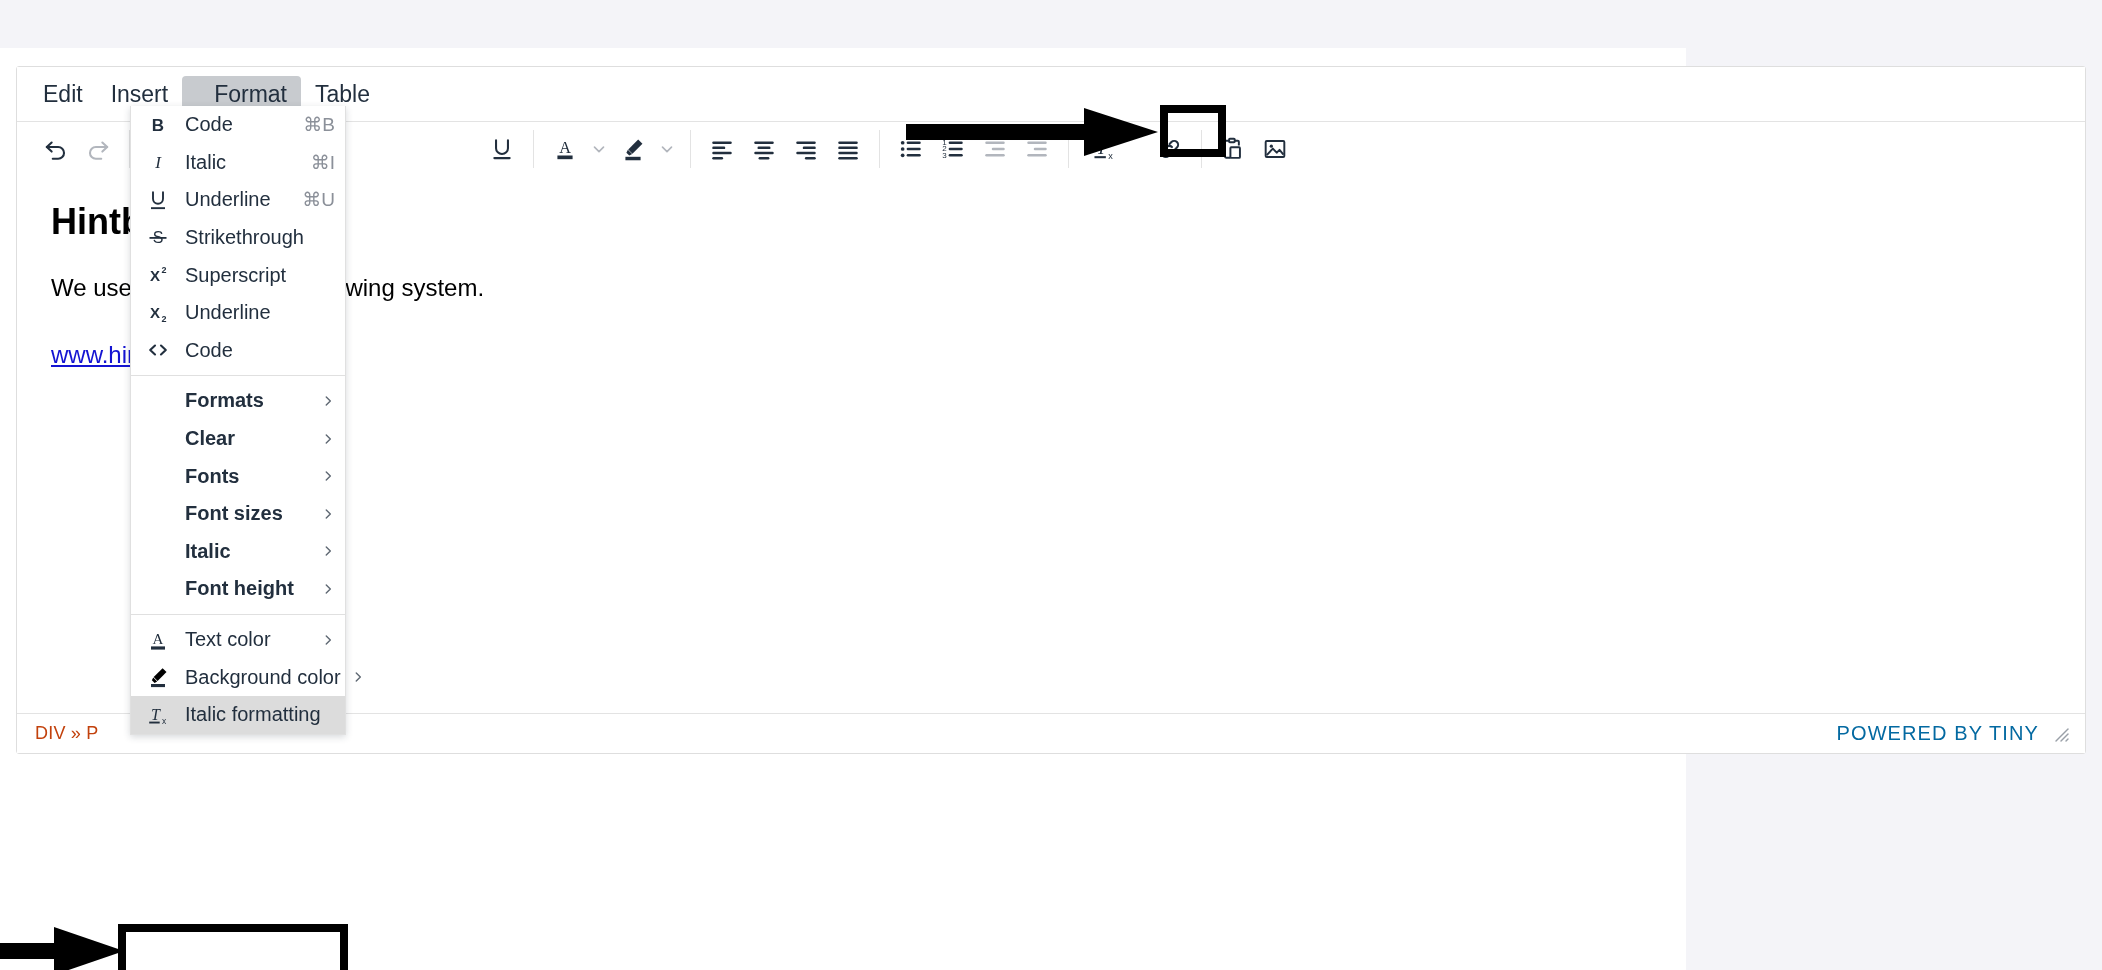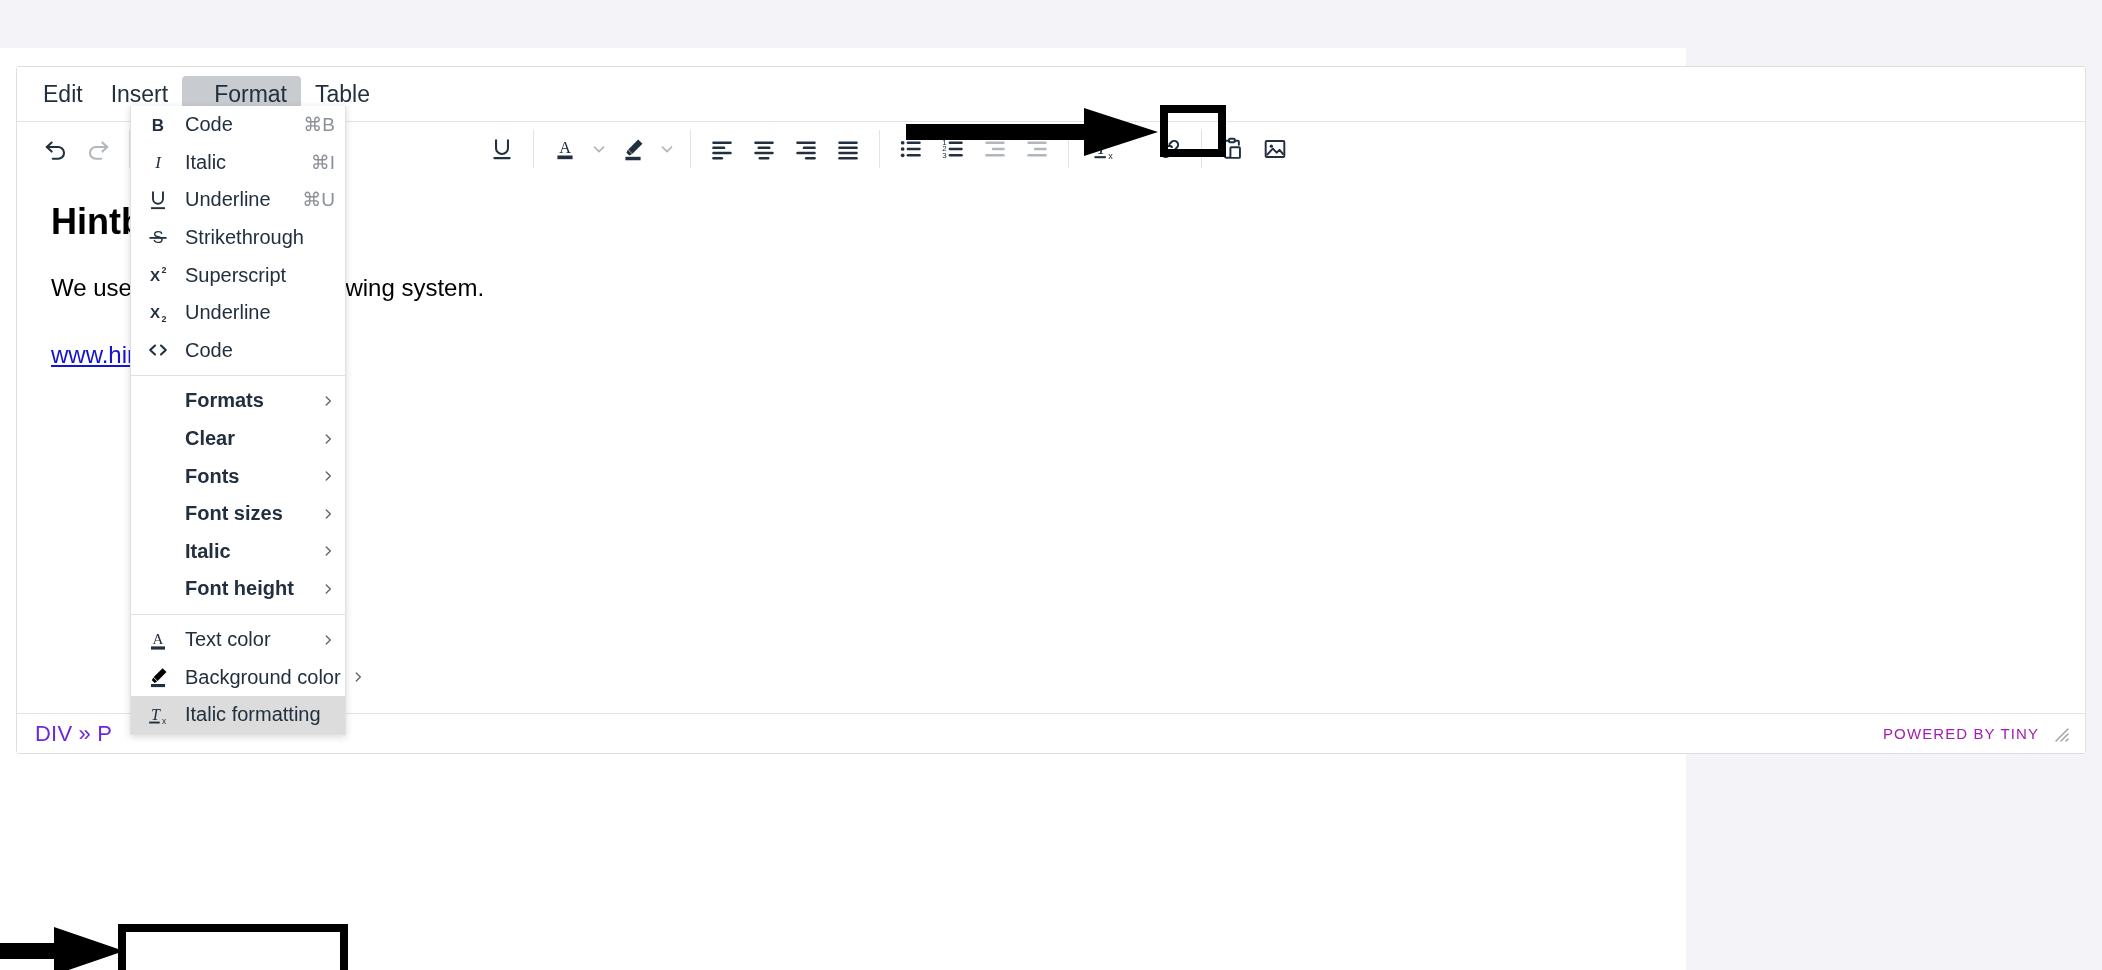--- a/index.html
+++ b/index.html
@@ -122,24 +122,24 @@
   .statusbar {
     height: 40px;
     border-top: 1px solid #e3e3e3;
     display: flex;
     align-items: center;
     justify-content: space-between;
     padding: 0 14px 0 18px;
     flex: 0 0 auto;
     background: #fff;
   }
-  .status-path { font-size: 22px; color: #6d28d9; letter-spacing: .2px; }
+  .status-path { font-size: 18px; color: #c2410c; letter-spacing: .2px; }
   .status-right { display: flex; align-items: center; gap: 12px; }
   .status-brand {
-    font-size: 15px; color: #a21caf; letter-spacing: 1.1px;
+    font-size: 20px; color: #0369a1; letter-spacing: 1.1px;
     cursor: pointer;
   }
   .resize-handle { width: 20px; height: 20px; cursor: nwse-resize; color: #9aa0a8; }
 
   
   .menu {
     position: absolute;
     left: 130px; top: 58px;
     width: 216px;
     background: #fff;

